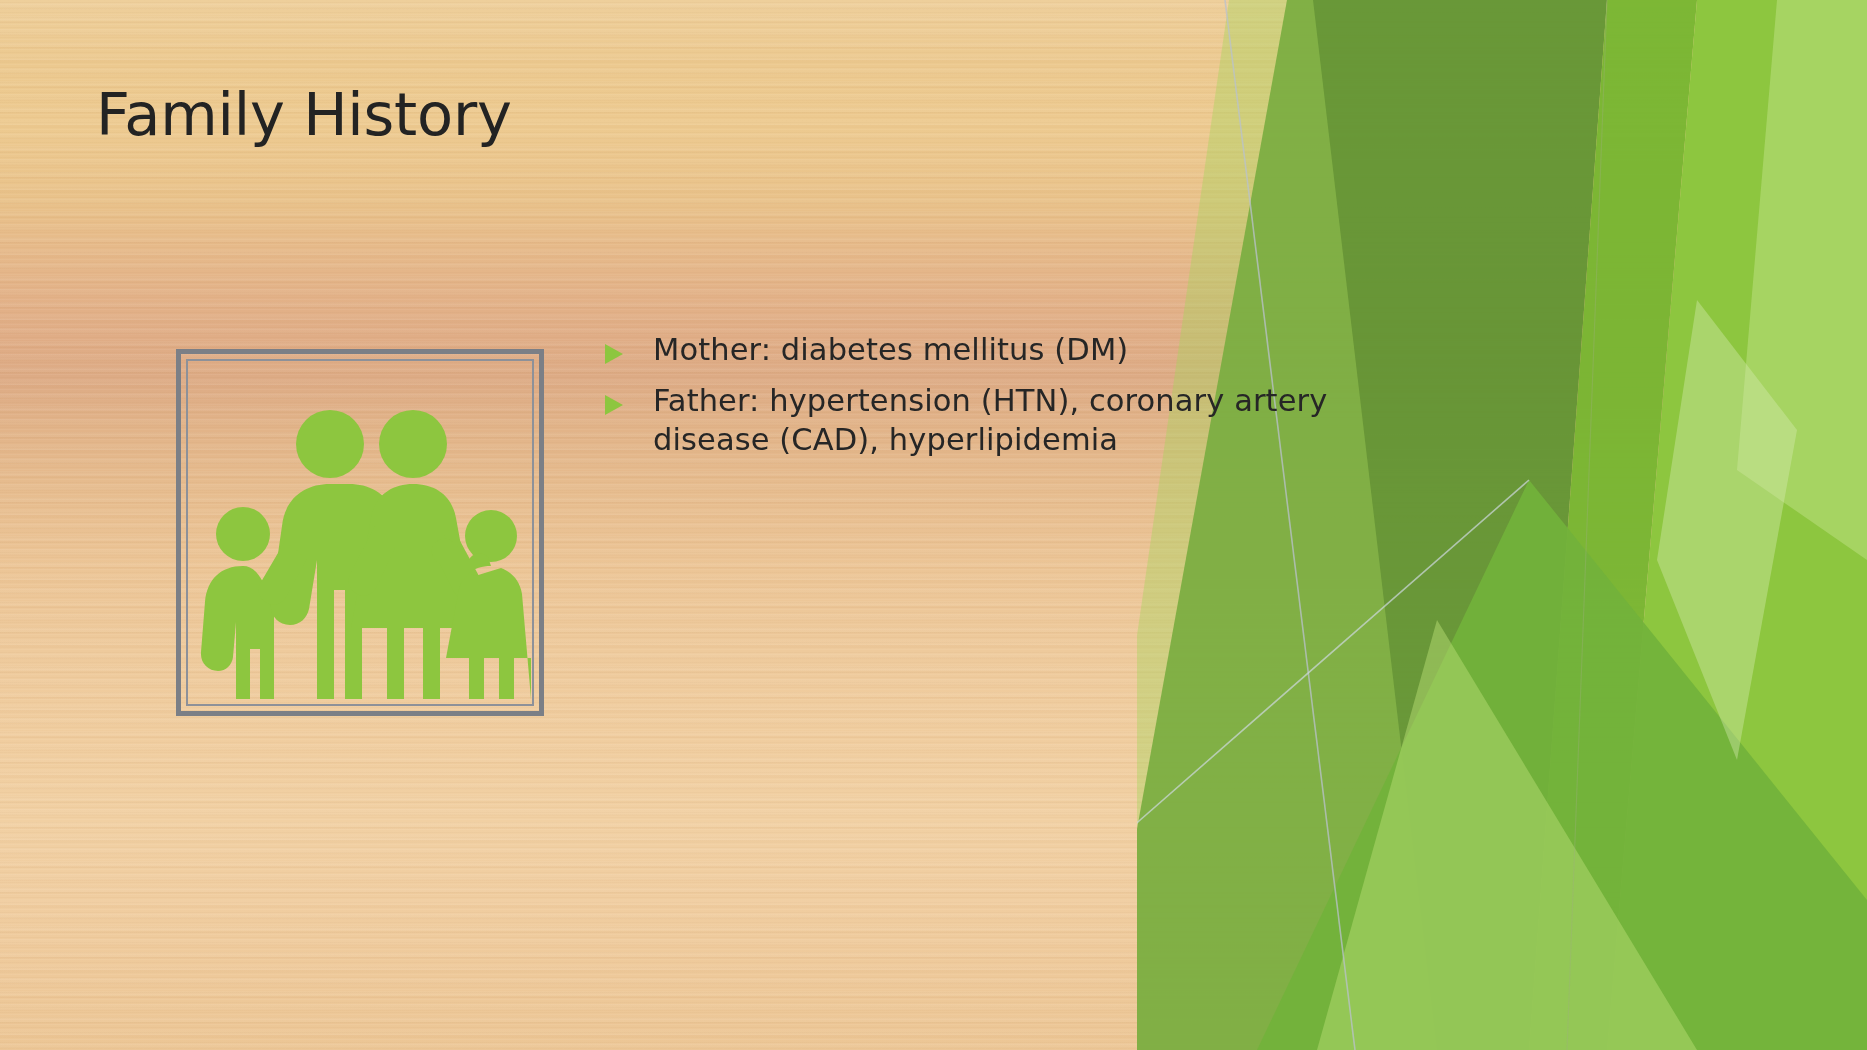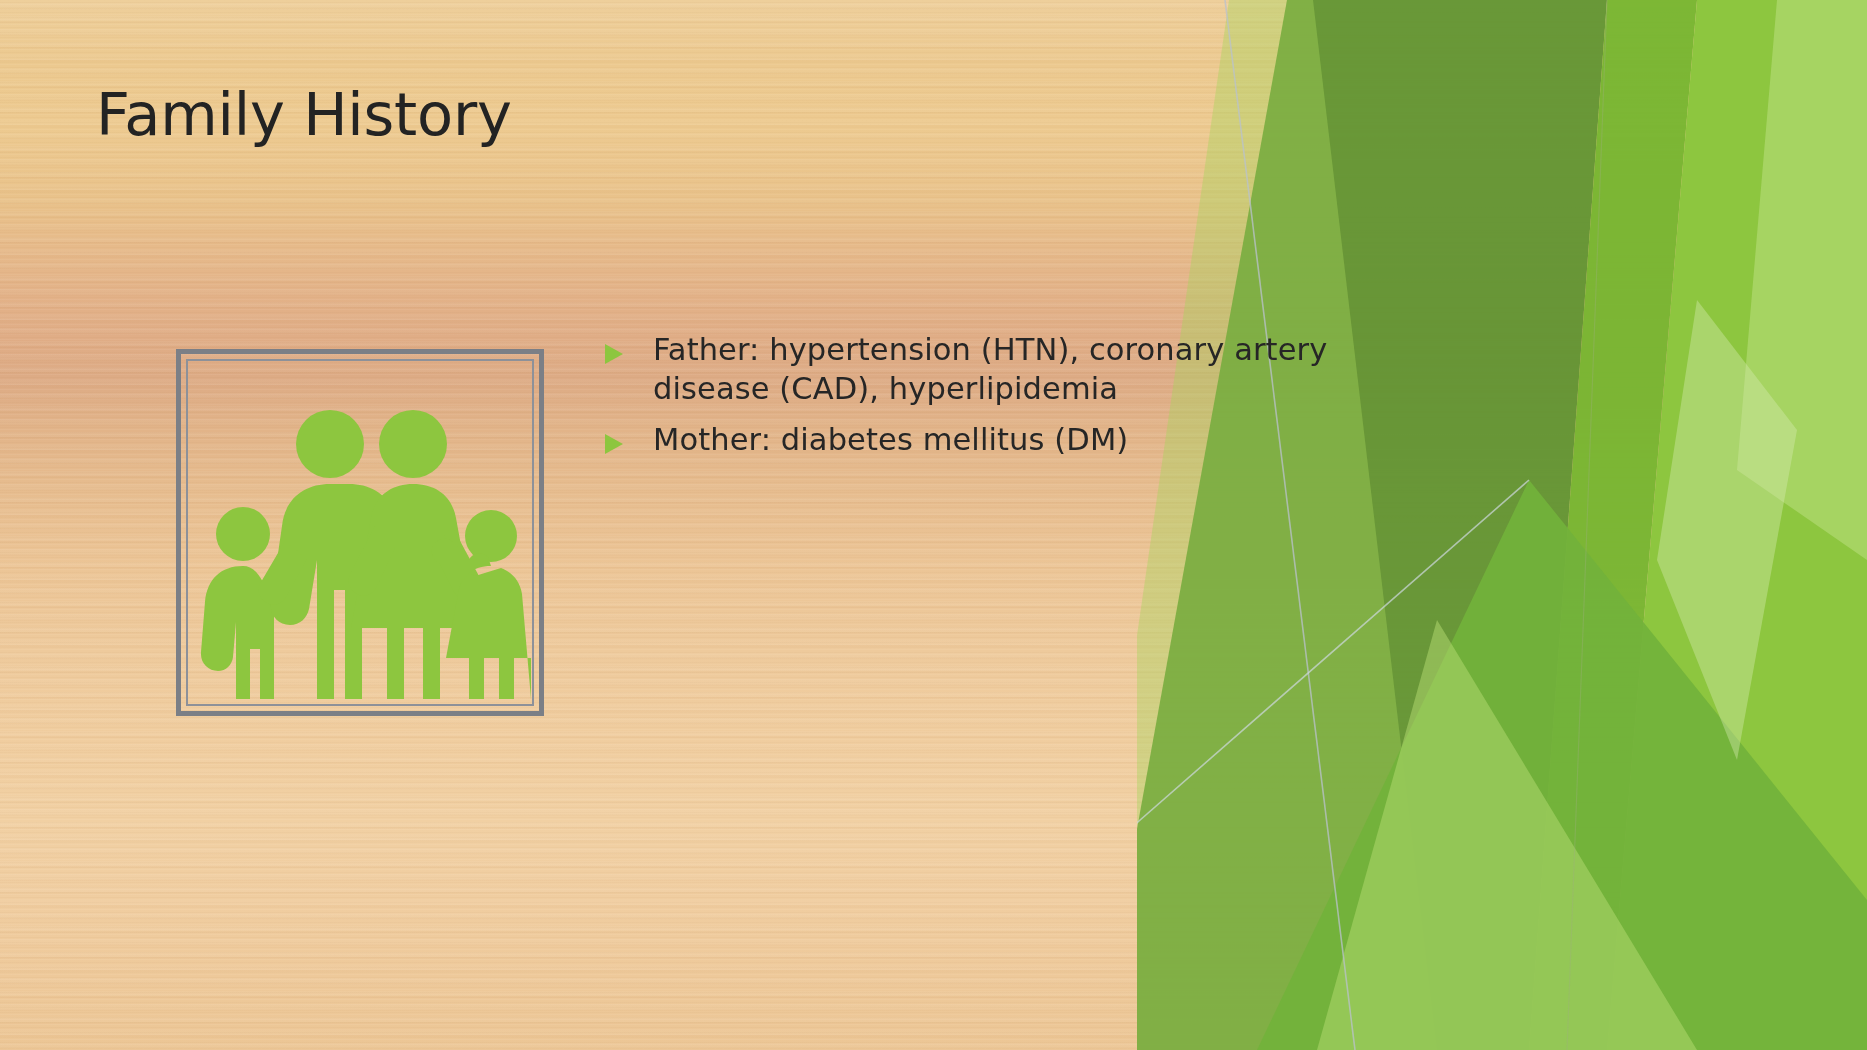--- a/index.html
+++ b/index.html
@@ -254,28 +254,28 @@
   </div>
 
   <div id="bullets">
 
     <div class="bullet-row">
       <span class="bullet-mark">
         <svg width="22" height="24" viewBox="0 0 22 24">
             <polygon points="2,2 20,12 2,22" fill="#8dc63f"></polygon>
           </svg>
       </span>
-      <span class="bullet-text">Father:   hypertension (HTN), coronary artery disease (CAD), hyperlipidemia</span>
+      <span class="bullet-text">Mother:  diabetes mellitus (DM)</span>
     </div>
 
     <div class="bullet-row">
       <span class="bullet-mark">
         <svg width="22" height="24" viewBox="0 0 22 24">
             <polygon points="2,2 20,12 2,22" fill="#8dc63f"></polygon>
           </svg>
       </span>
-      <span class="bullet-text">Mother:  diabetes mellitus (DM)</span>
+      <span class="bullet-text">Father:   hypertension (HTN), coronary artery disease (CAD), hyperlipidemia</span>
     </div>
 
 
   </div>
 
 </div>
 
 </body></html>

